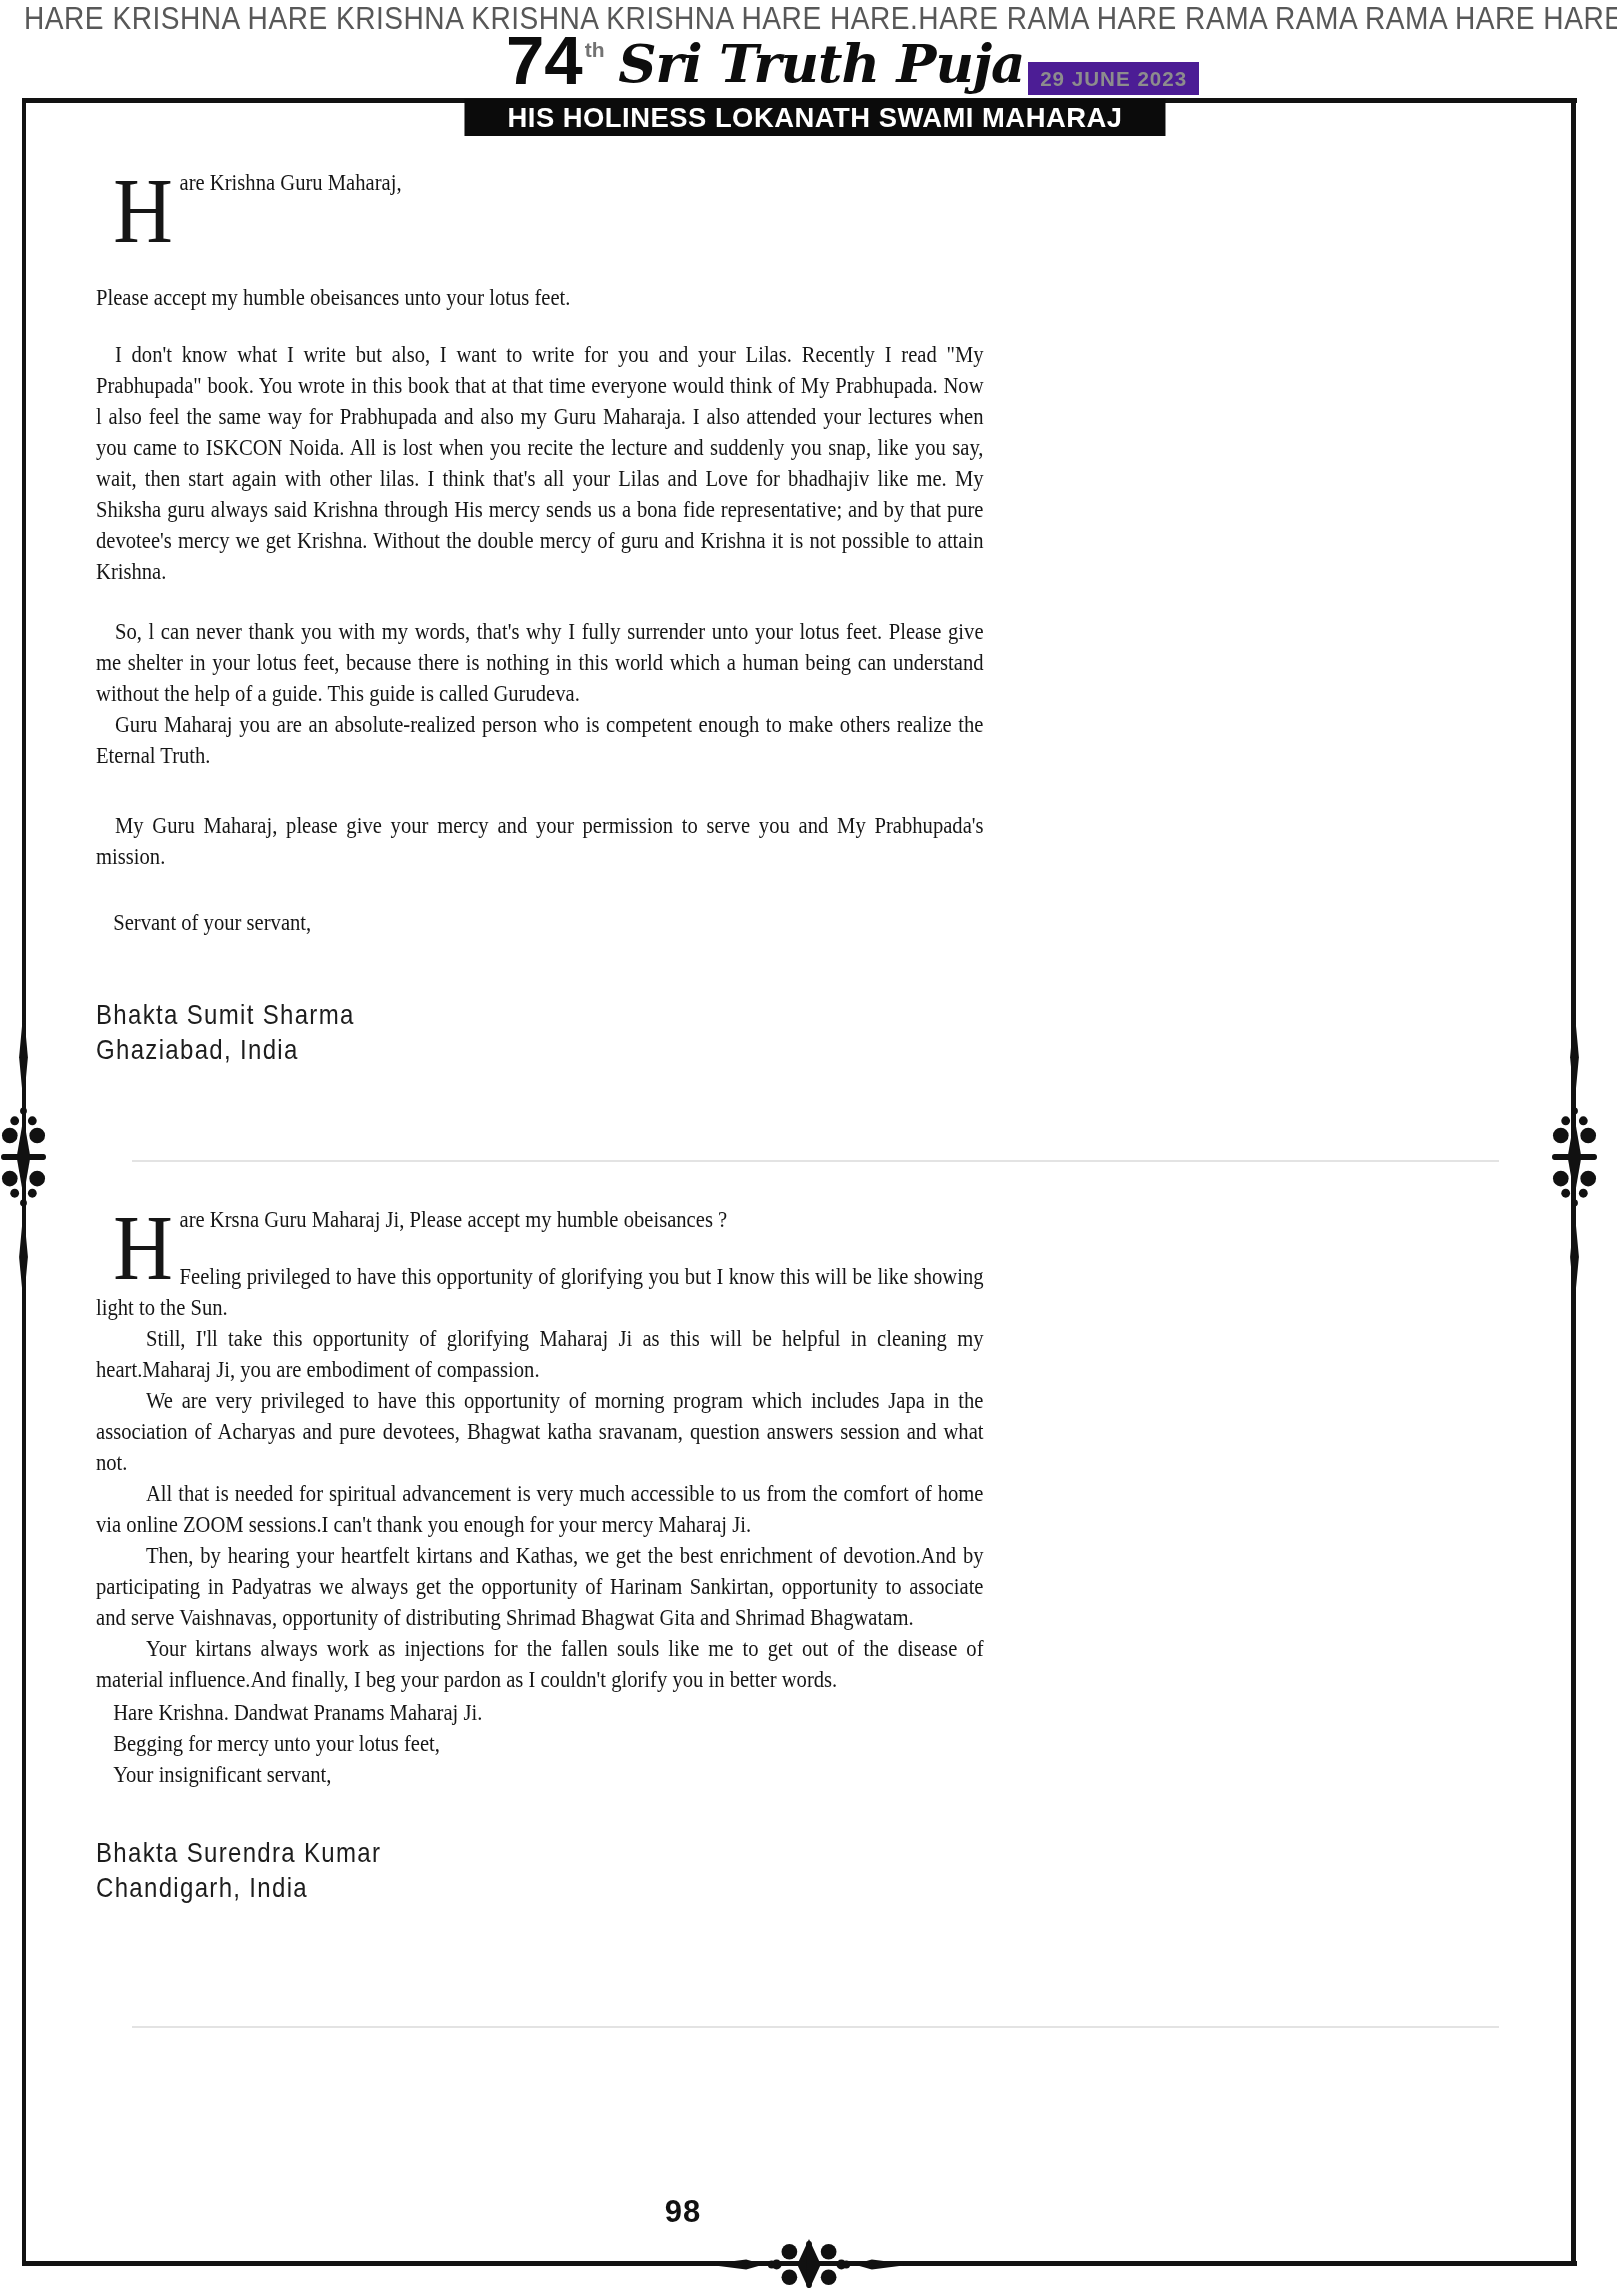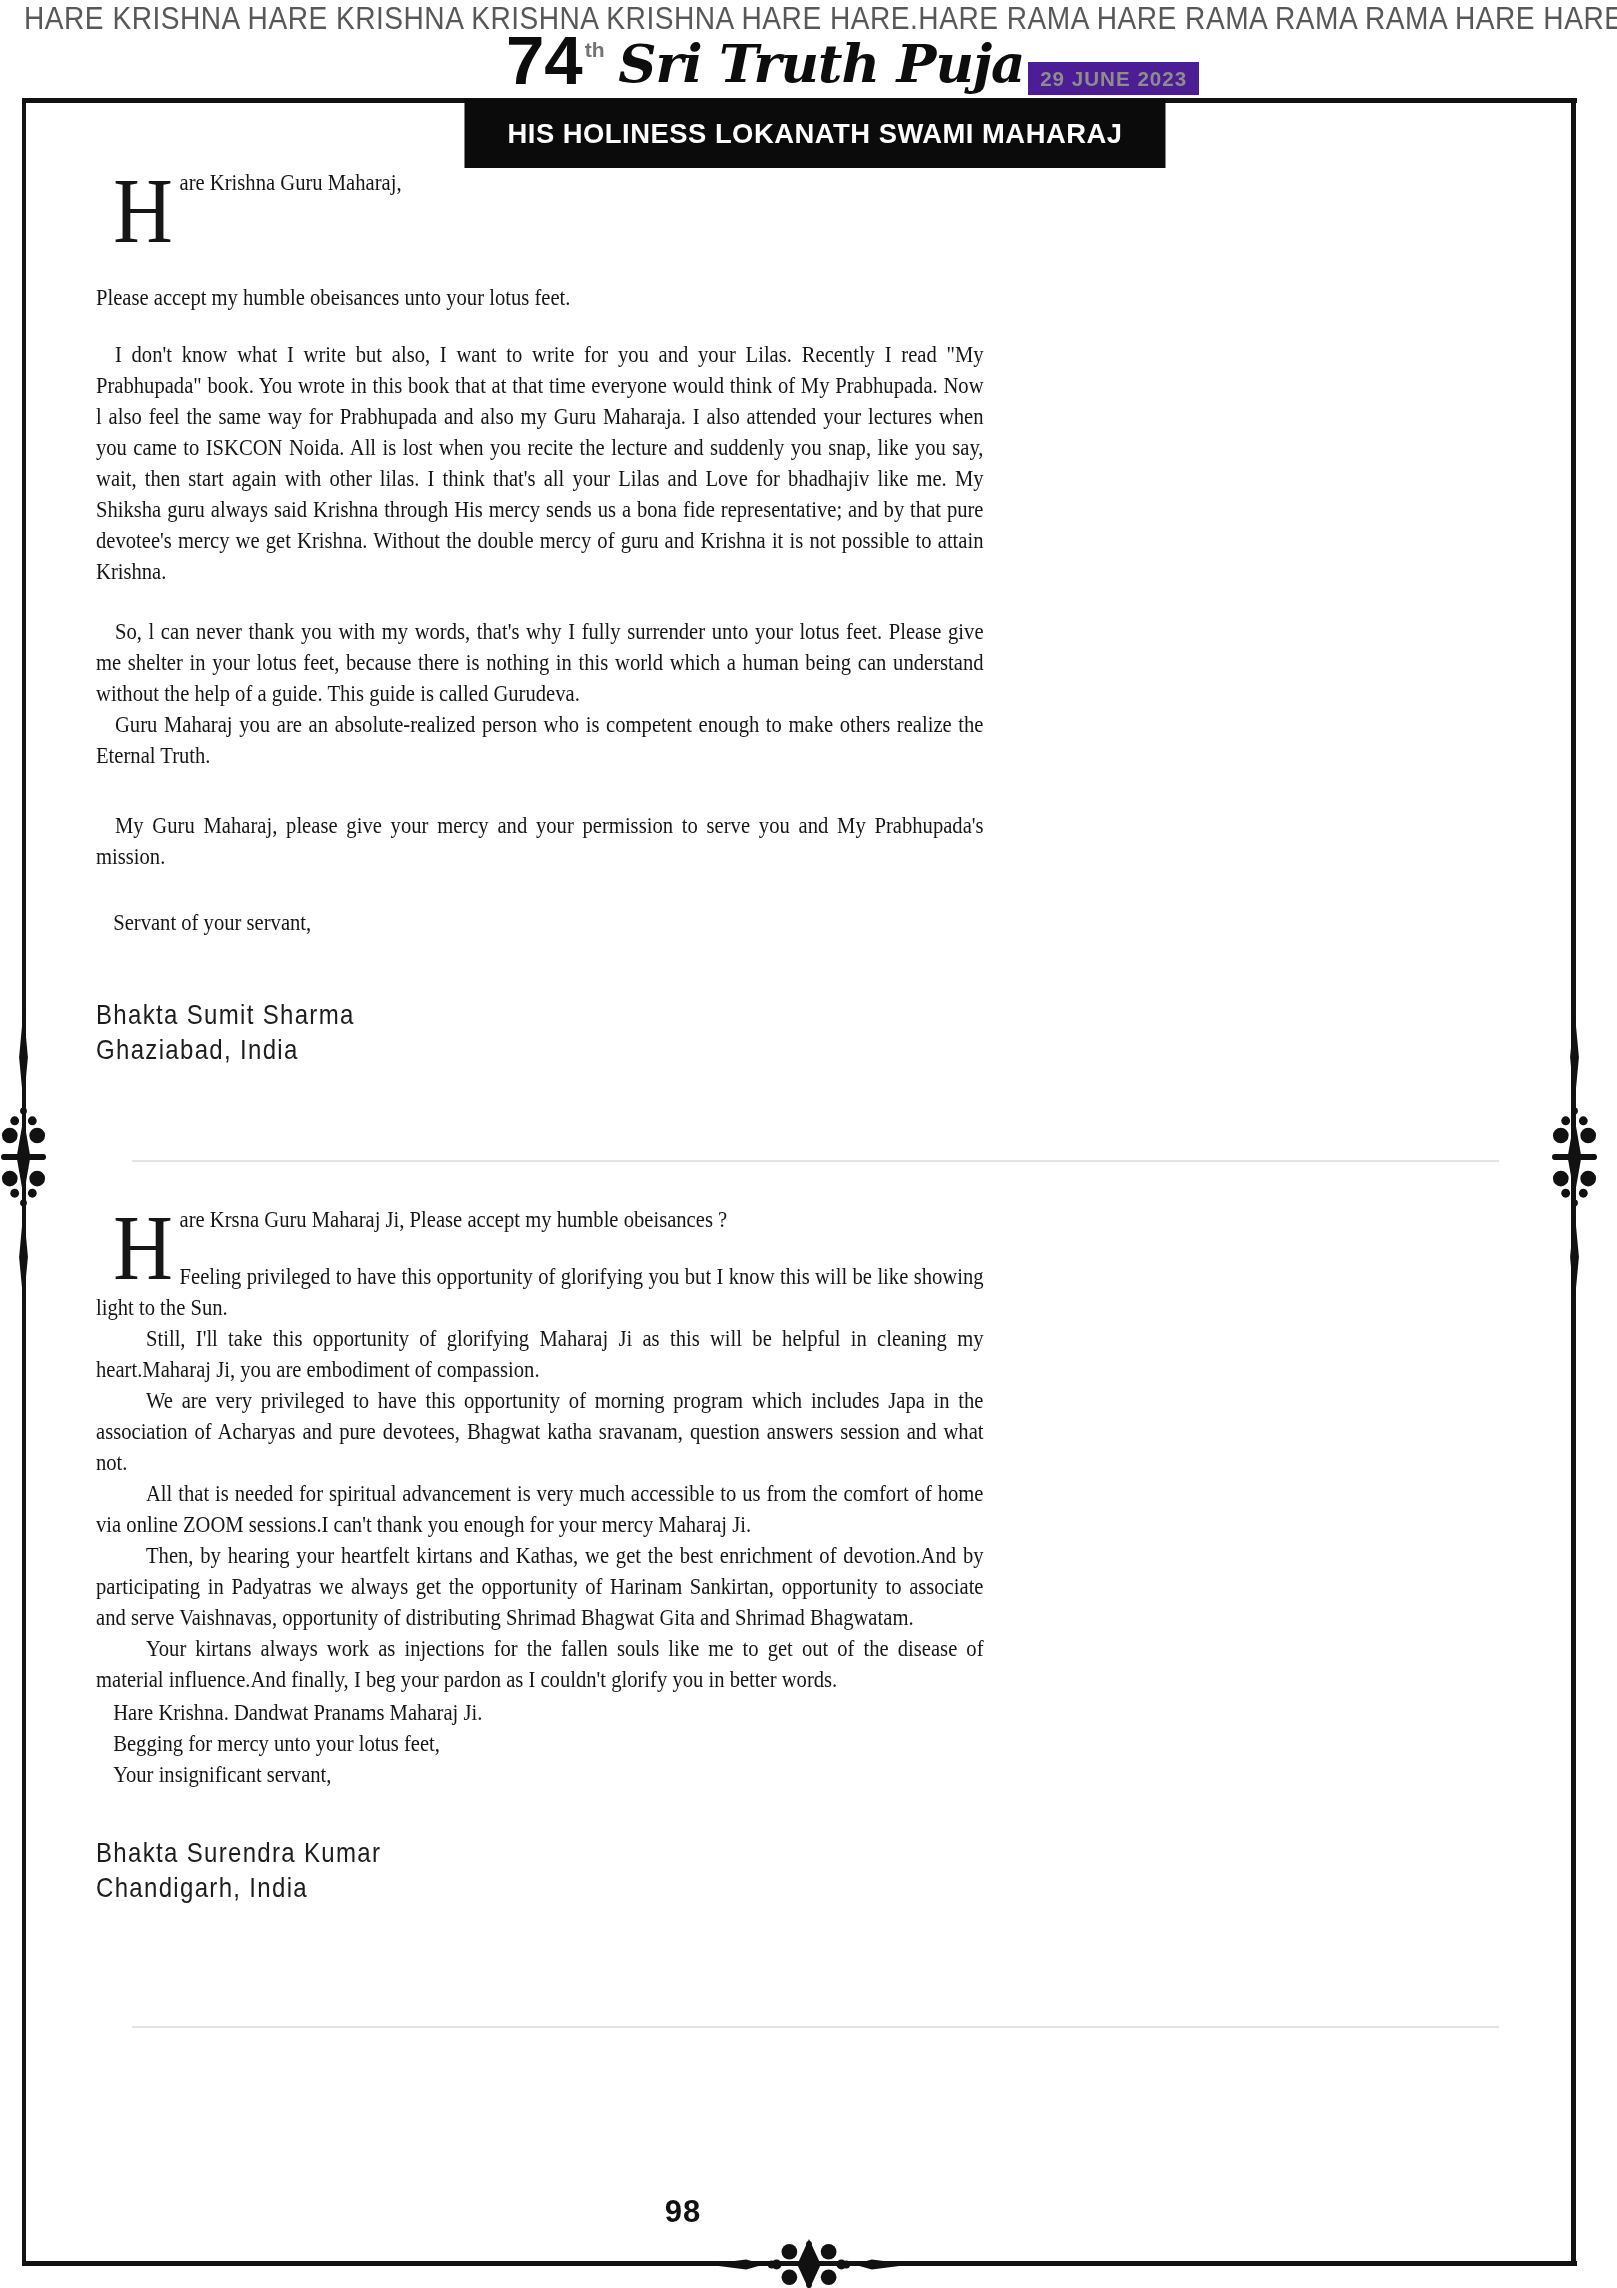--- a/index.html
+++ b/index.html
@@ -30,21 +30,21 @@
   
   .frame-line{position:absolute;background:#121212;}
   .frame-top{left:21.6px;top:98px;width:1555px;height:4.9px;}
   .frame-bottom{left:21.6px;top:2261px;width:1555px;height:4.9px;}
   .frame-left{left:21.6px;top:98px;width:4.9px;height:2168px;}
   .frame-right{left:1571px;top:98px;width:4.9px;height:2168px;}
 
   .banner{position:absolute;top:99px;left:815px;transform:translateX(-50%);
           background:#0b0b0b;color:#ffffff;font-family:"Liberation Sans",sans-serif;
           font-weight:bold;font-size:27.4px;letter-spacing:0.5px;line-height:37px;
-          height:37px;padding:16px 43px;white-space:nowrap;z-index:3;}
+          height:37px;padding:0 43px;white-space:nowrap;z-index:3;}
 
   
   .ornament{position:absolute;z-index:2;}
   .orn-left{left:0;top:1010px;}
   .orn-right{left:1551px;top:1010px;}
   .orn-bottom{left:652px;top:2237px;}
 
   
   .text-col{position:absolute;left:96px;top:0;width:1012px;height:2289px;
             transform:scaleX(.877);transform-origin:0 0;}

